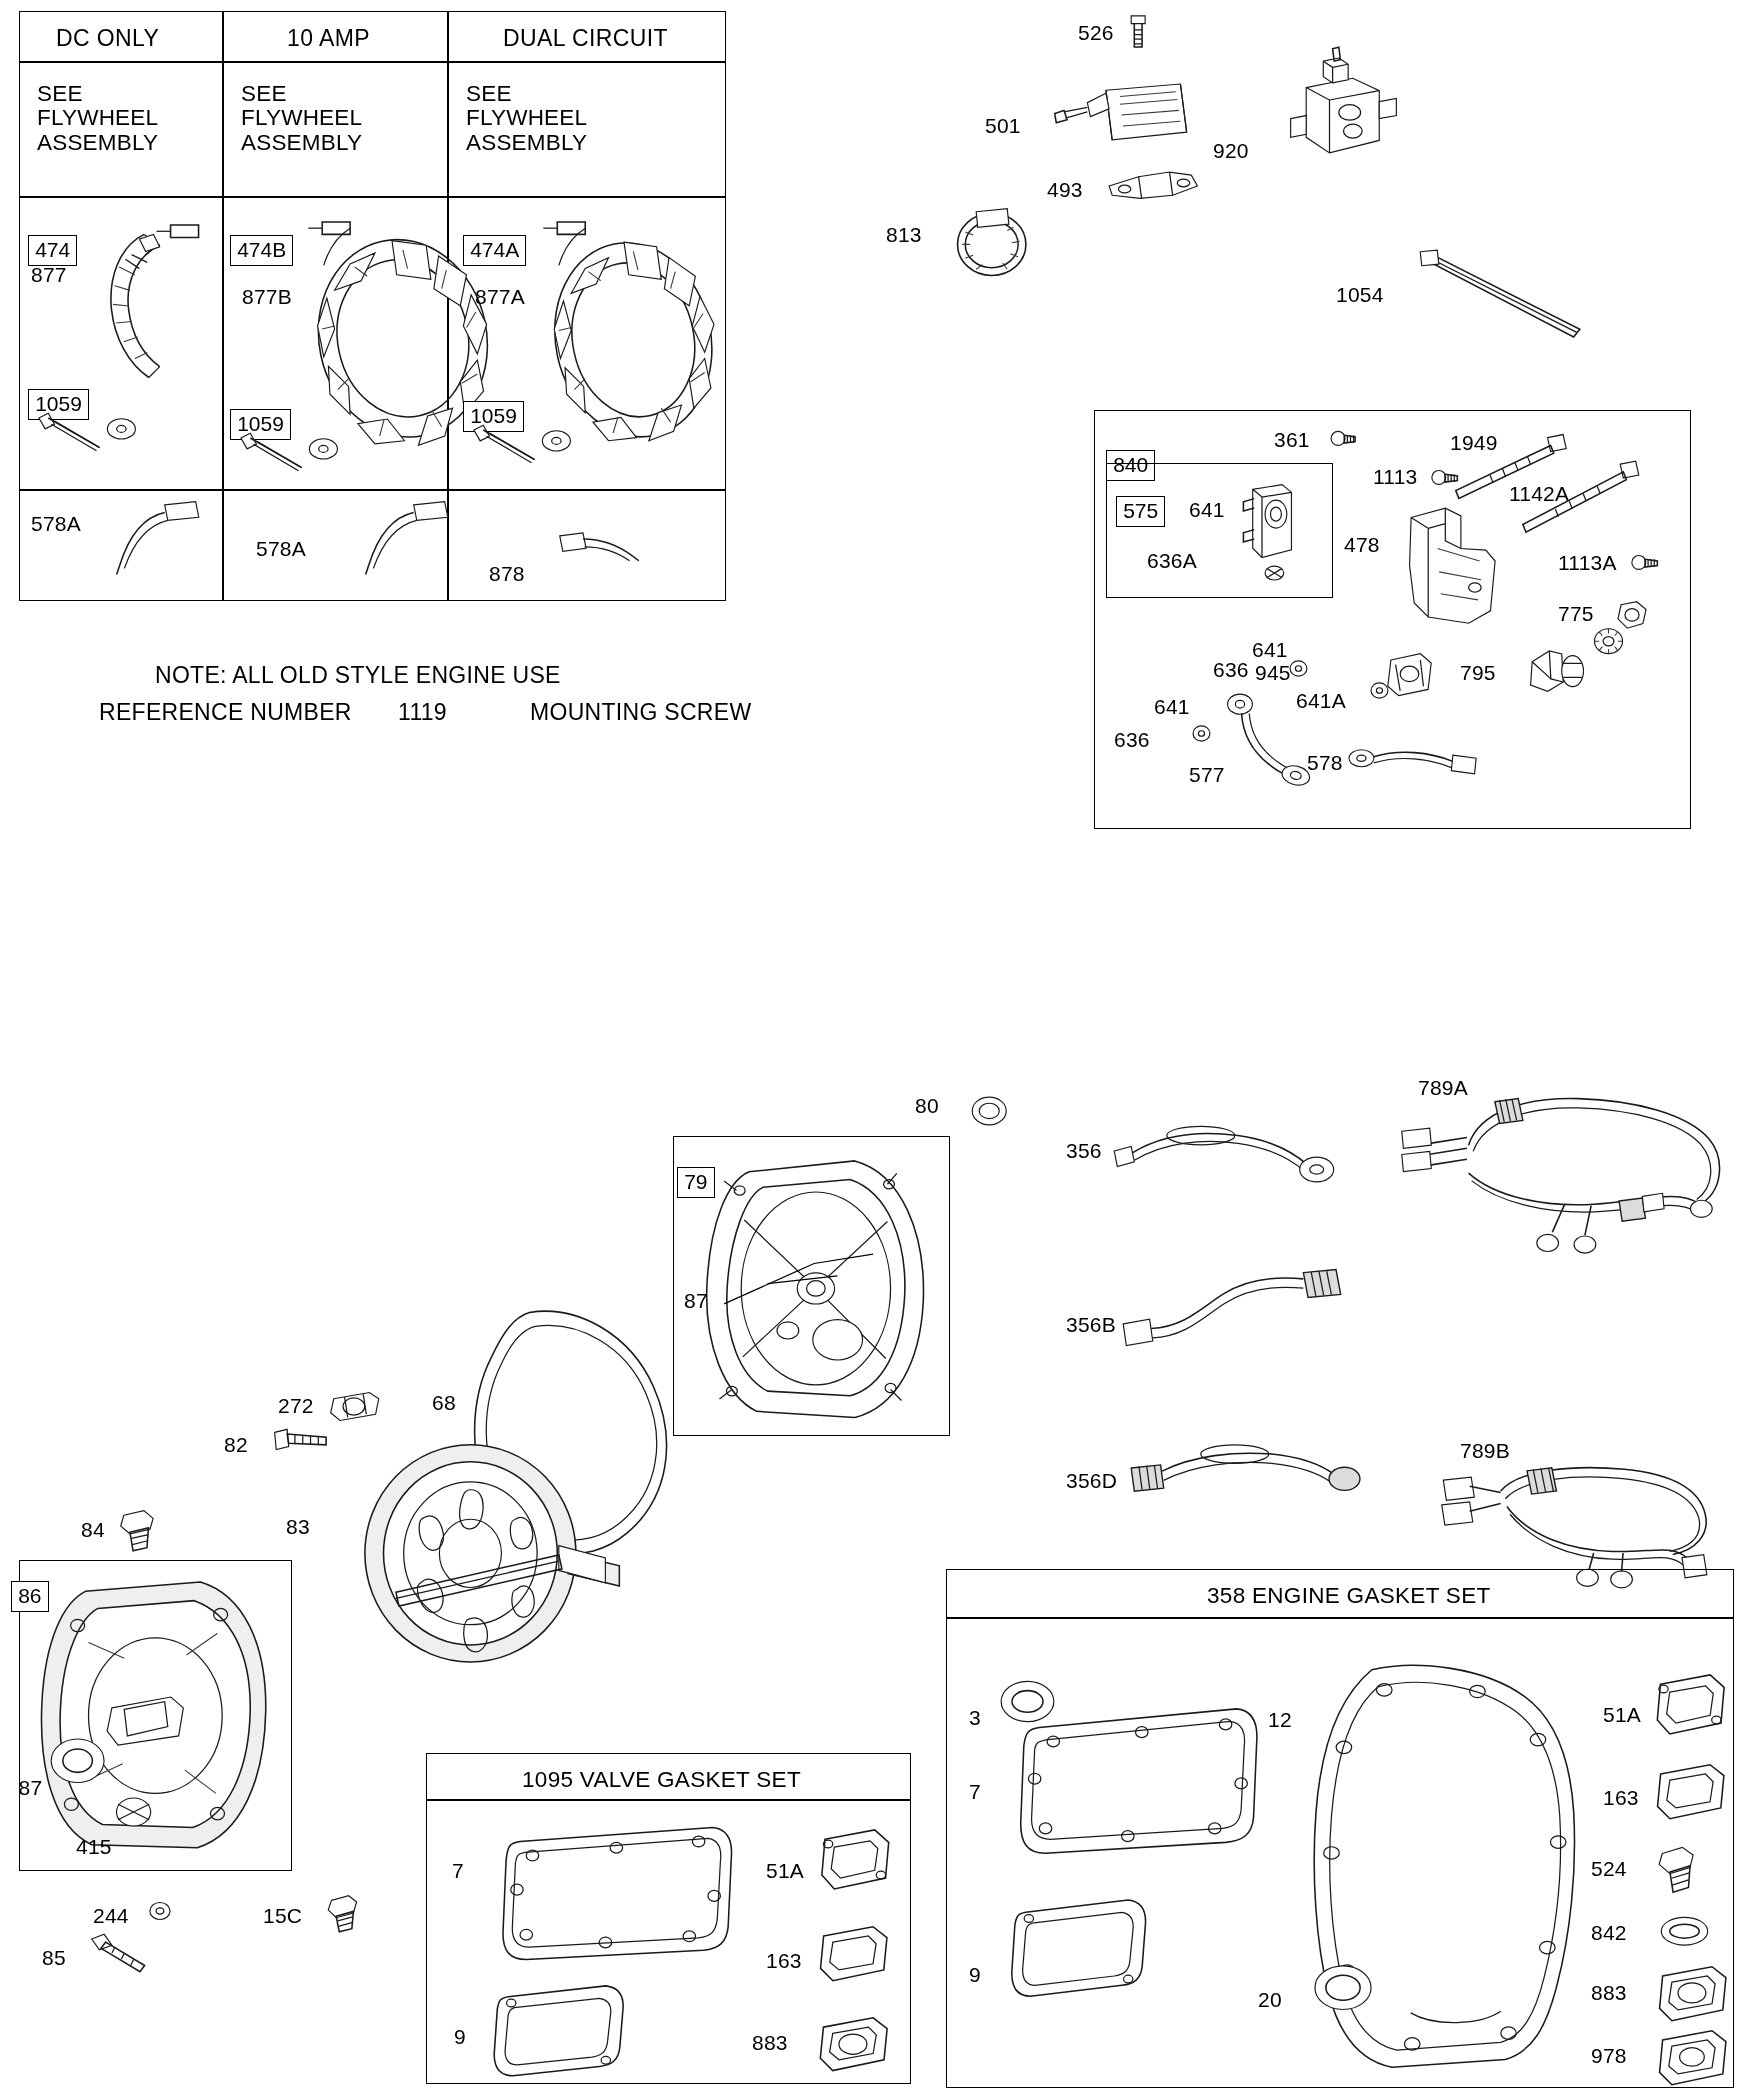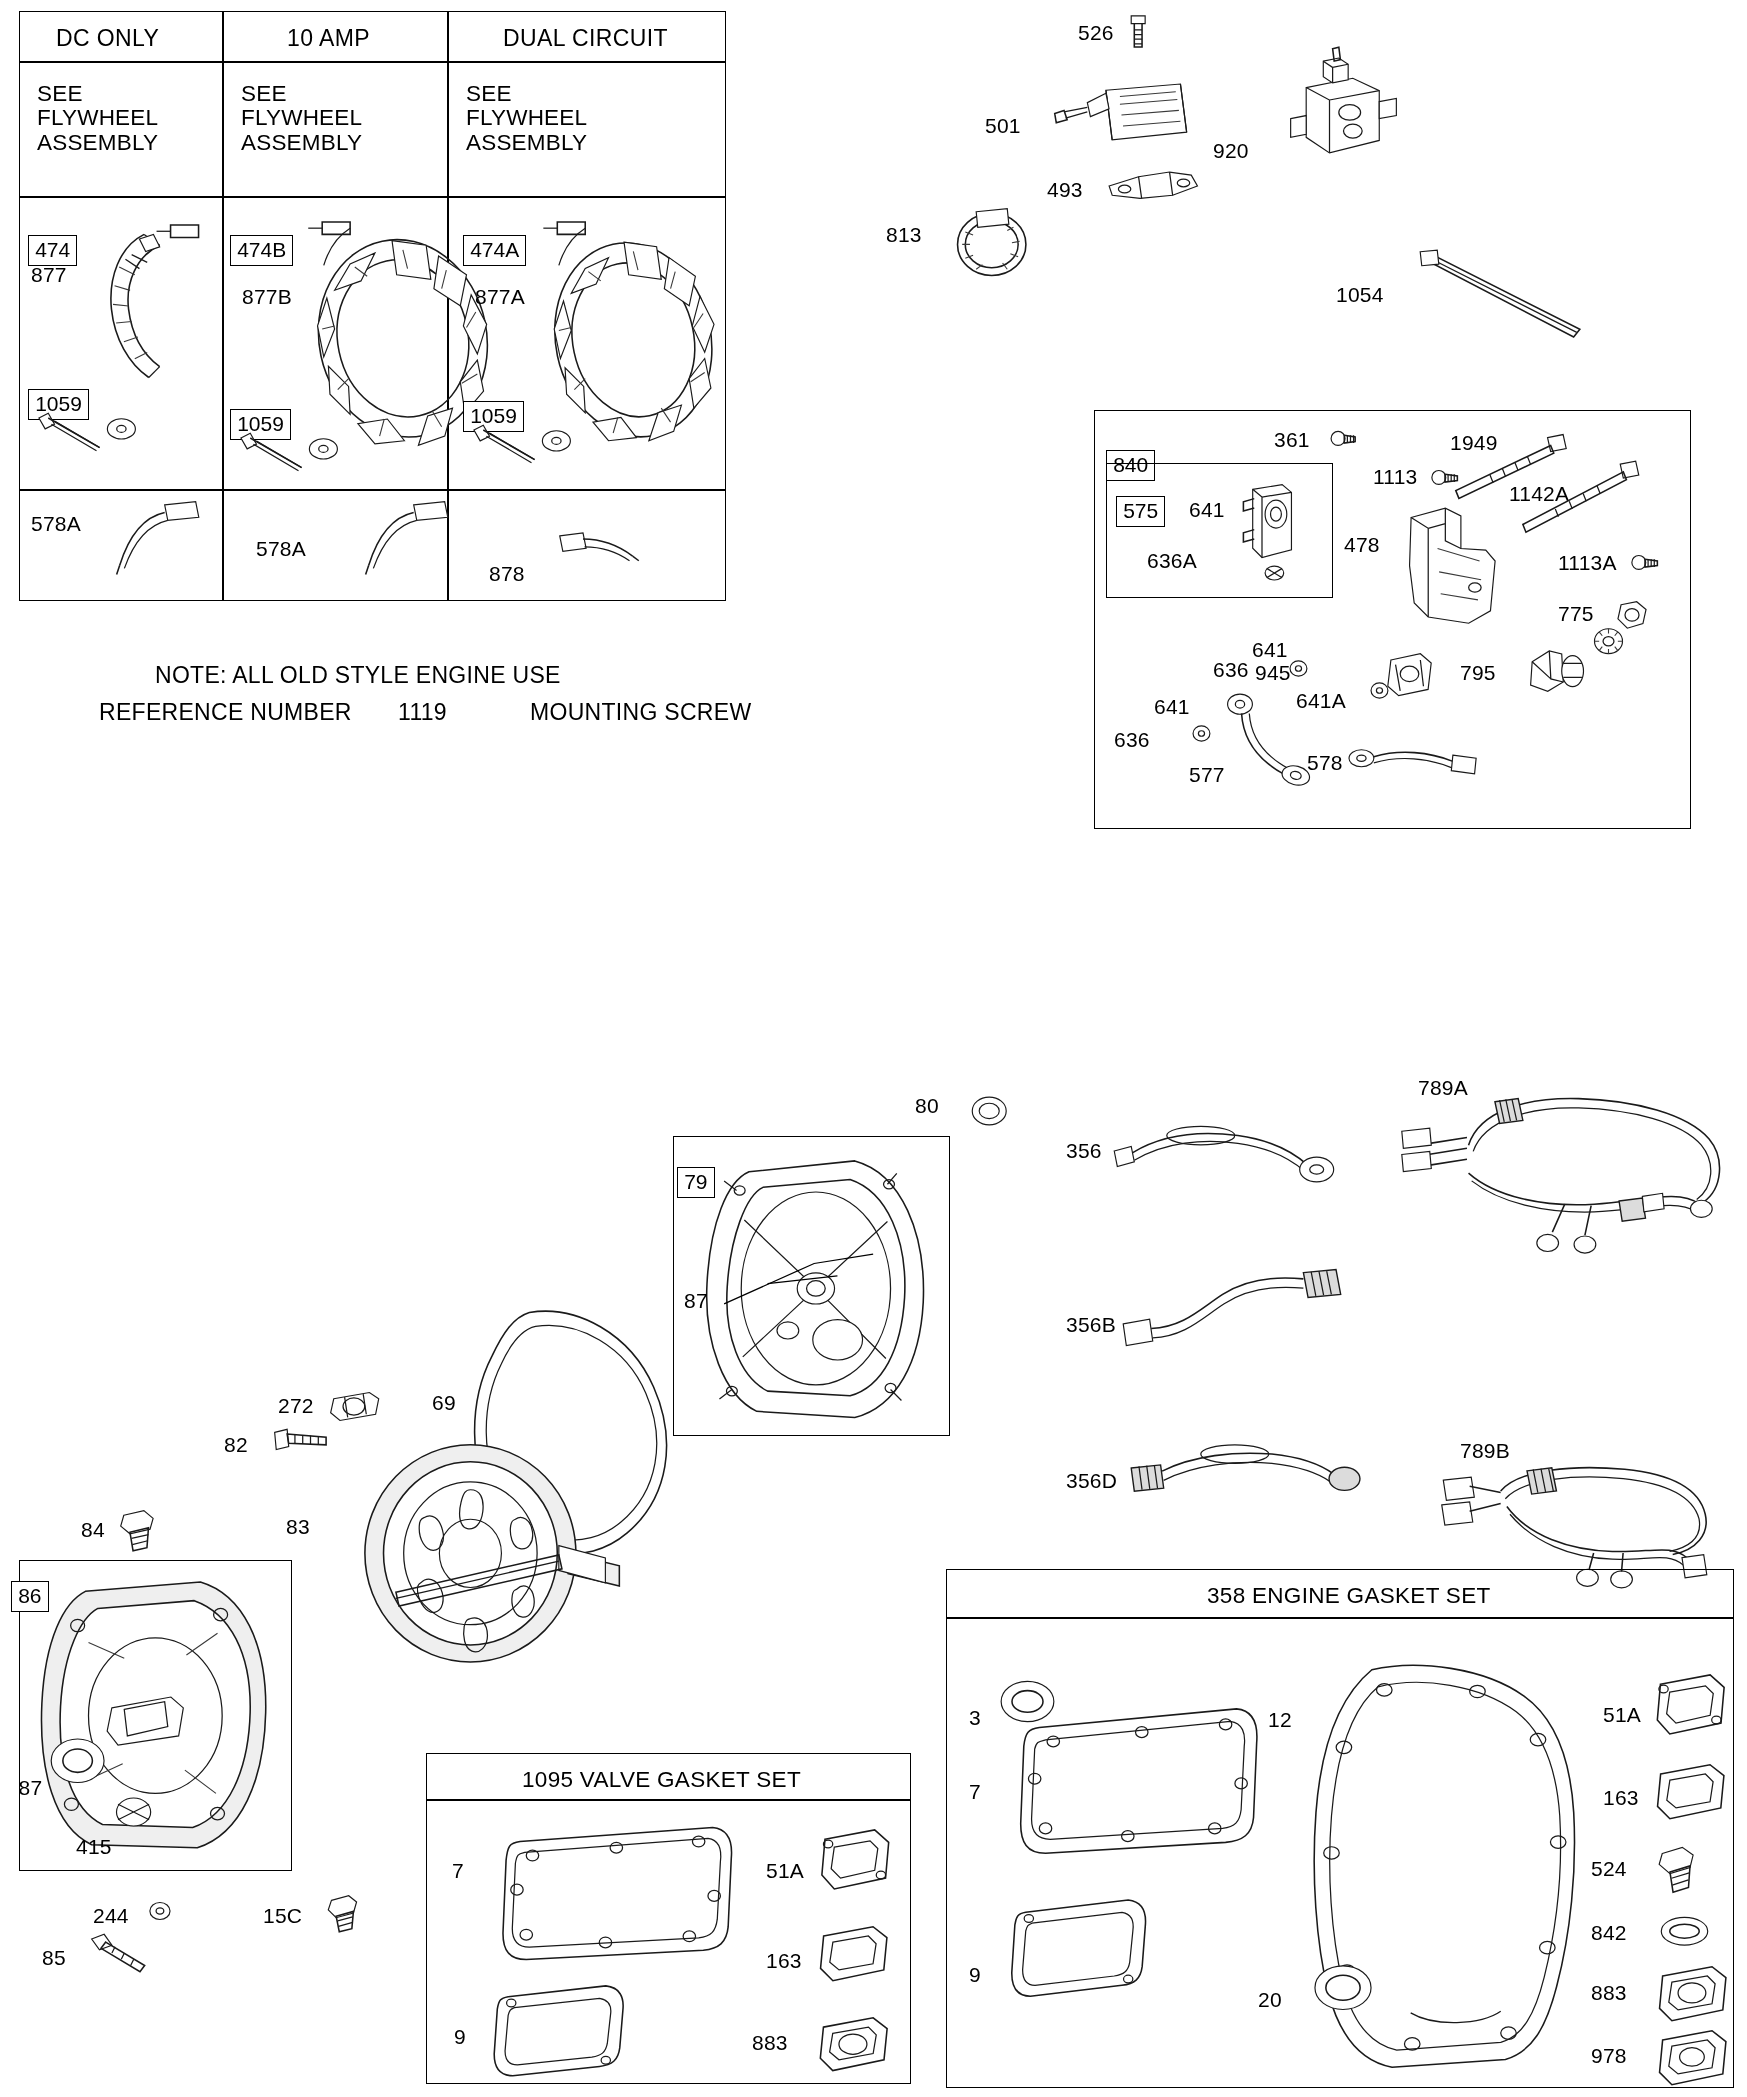--- a/index.html
+++ b/index.html
@@ -367,21 +367,21 @@
   <path class="lead" d="M60 56 L150 46"></path>
 </svg>
 
 <div class="lbl" style="left:278px; top:1395px;">272</div>
 <svg style="left:326px; top:1383px; width:62px; height:47px;" viewBox="0 0 80 60">
   <path class="fillwthin" d="M10 20 L56 12 L68 20 L64 40 L18 48 L6 38 Z"></path>
   <ellipse class="strokeThin" cx="36" cy="30" rx="14" ry="11"></ellipse>
   <path class="strokeThin" d="M24 18 L28 44 M48 14 L52 40"></path>
 </svg>
 
-<div class="lbl" style="left:432px; top:1392px;">69</div>
+<div class="lbl" style="left:432px; top:1392px;">68</div>
 <svg style="left:461px; top:1300px; width:233px; height:264px;" viewBox="0 0 300 340">
   <path class="stroke" d="M88 16 C150 6 218 44 248 112 C278 180 268 254 214 300 C160 346 84 330 46 272 C8 214 10 130 40 72 C54 42 68 22 88 16 Z"></path>
   <path class="strokeThin" d="M96 34 C152 26 212 60 238 120 C264 180 254 246 206 286 C158 326 92 312 58 260 C24 208 26 134 52 82 C64 56 78 38 96 34 Z"></path>
 </svg>
 
 <div class="lbl" style="left:224px; top:1434px;">82</div>
 <svg style="left:270px; top:1423px; width:67px; height:36px;" viewBox="0 0 86 46">
   <path class="fillwthin" d="M6 12 L22 8 L24 30 L8 34 Z"></path>
   <path class="stroke" d="M22 14 L72 18 L72 28 L24 26 Z"></path>
   <path class="strokeThin" d="M32 15 L32 27 M42 16 L42 27 M52 16 L52 28 M62 17 L62 28"></path>

